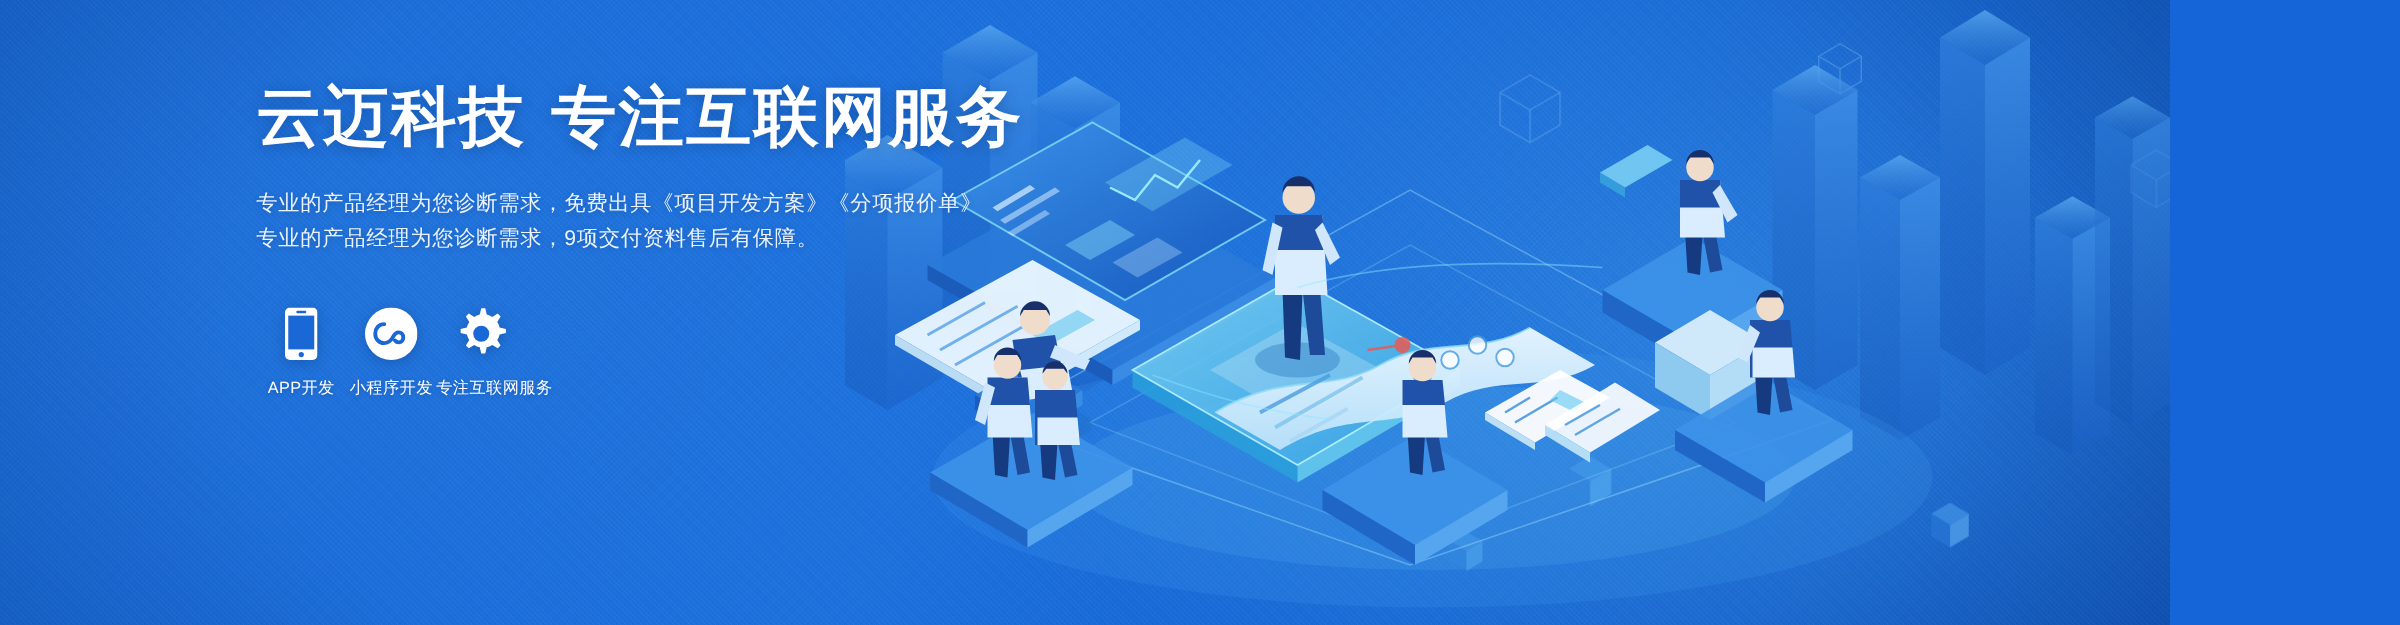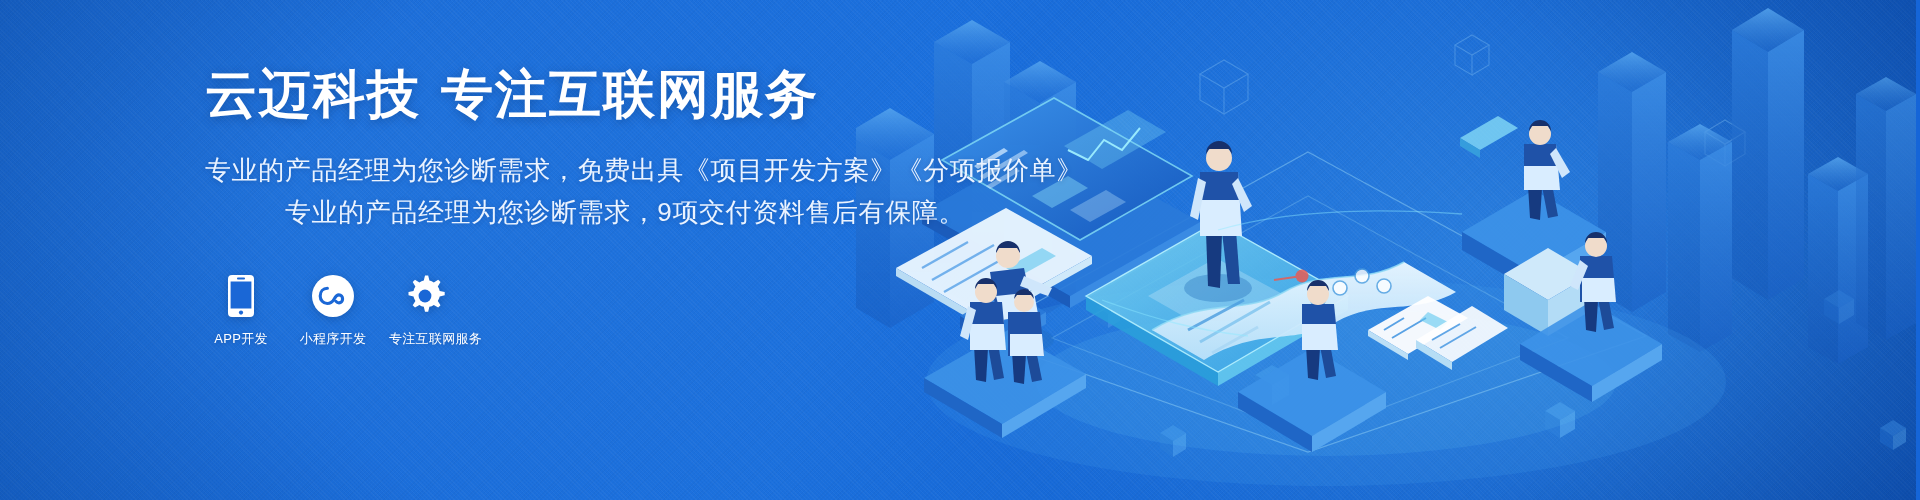--- a/index.html
+++ b/index.html
@@ -5,21 +5,21 @@
   * { margin:0; padding:0; box-sizing:border-box; }
   html,body { width:1920px; height:500px; overflow:hidden; }
   body {
     font-family:"Liberation Sans","DejaVu Sans",sans-serif;
     background:#1565d8;
   }
 
   
   .banner{
     position:relative;
-    width:1916px; height:500px;
+    width:1736px; height:500px;
     overflow:hidden;
     background:
       radial-gradient(ellipse 900px 620px at 78% 52%, rgba(60,150,235,.55) 0%, rgba(40,120,215,0) 62%),
       radial-gradient(ellipse 1100px 760px at 18% 40%, rgba(46,130,225,.45) 0%, rgba(30,105,205,0) 65%),
       linear-gradient(112deg,#1463d2 0%,#1668d8 22%,#1a6fdd 45%,#1566d4 68%,#0f55bd 100%);
   }
   
   .tex{
     position:absolute; inset:0;
     background-image:
@@ -38,28 +38,27 @@
 
   .title{
     font-size:52px; font-weight:bold; color:#ffffff;
     letter-spacing:2px; line-height:1.1; white-space:nowrap;
     text-shadow:0 2px 10px rgba(4,40,95,.35);
   }
   .title .gap{ display:inline-block; width:20px; }
 
   .sub{ margin-top:26px; }
   .sub p{
-    font-size:26px; color:#eaf3ff; line-height:1.62;
+    font-size:17px; color:#eaf3ff; line-height:1.62;
     letter-spacing:.6px; white-space:nowrap;
     text-shadow:0 1px 5px rgba(4,40,95,.28);
-    text-align:right;
   }
 
   
-  .svcs{ display:flex; margin-top:38px;gap:20px; }
+  .svcs{ display:flex; margin-top:38px; }
   .svc{ width:72px; text-align:center; margin-right:0; }
   .svc .gl{
     height:46px; display:flex; align-items:flex-end; justify-content:center;
     margin-bottom:13px;
   }
   .svc .gl svg{ display:block; filter:drop-shadow(0 2px 5px rgba(4,40,95,.30)); }
   .svc .lb{
     font-size:13px; color:#ffffff; white-space:nowrap; letter-spacing:.3px;
     text-shadow:0 1px 4px rgba(4,40,95,.3);
   }

